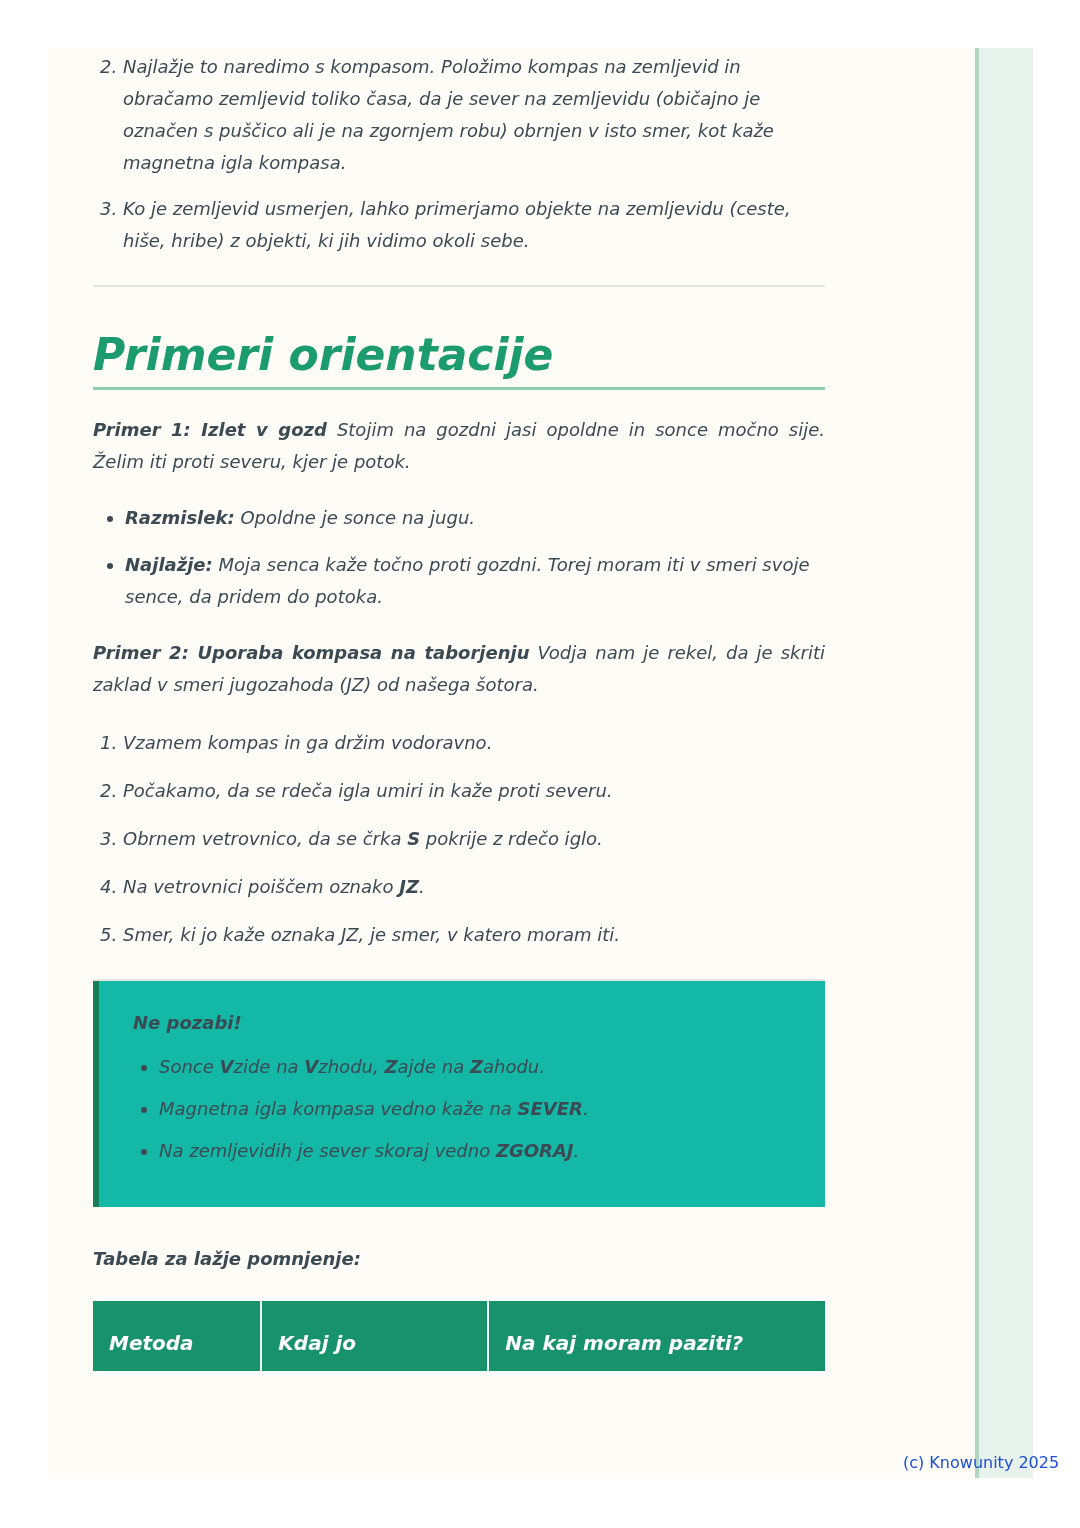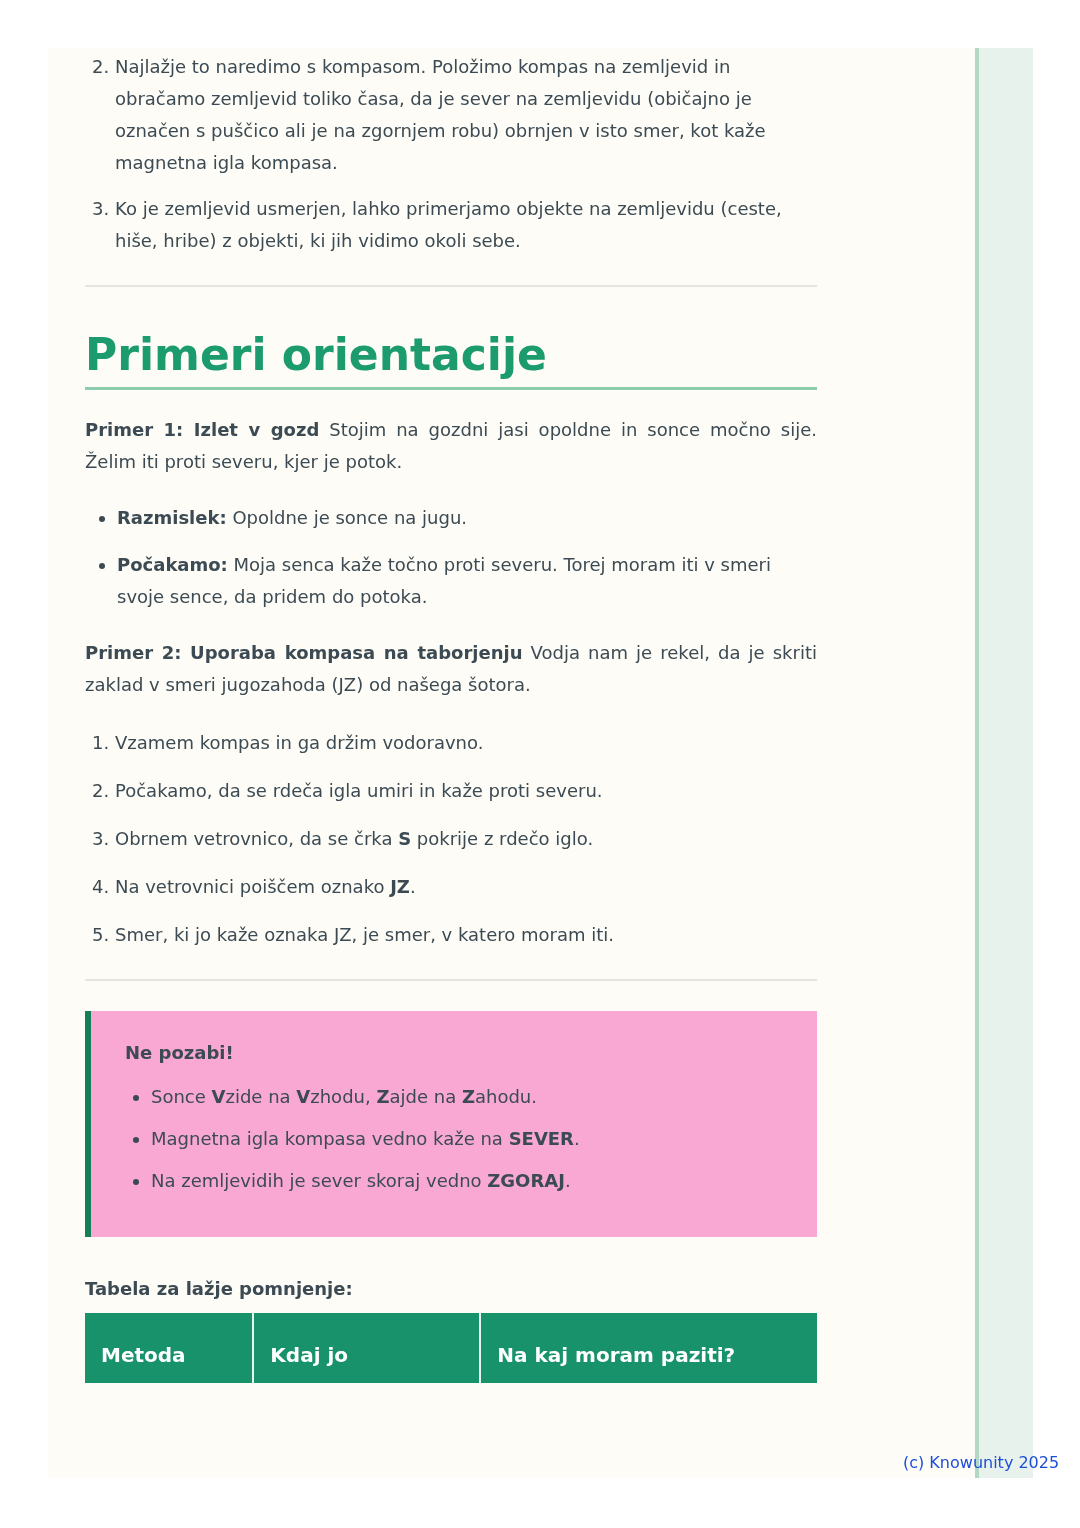--- a/index.html
+++ b/index.html
@@ -18,25 +18,26 @@
   }
   .side-strip {
     position: absolute;
     left: 927px; top: 0;
     width: 58px; height: 1430px;
     background: #e8f2ec;
     border-left: 4px solid #b2d8c4;
   }
   .content {
     position: absolute;
-    left: 37px; top: 0;
+    left: 45px; top: 0;
     width: 732px;
     color: #3c4a53;
     font-size: 18px;
     line-height: 32px;
+    font-style: italic;
   }
   b { font-weight: 700; }
 
   ol.intro-list {
     margin: 3px 0 0 0;
     padding-left: 30px;
   }
   ol.intro-list > li { margin-bottom: 14px; }
 
   hr.section-divider {
@@ -67,39 +68,38 @@
   }
   ul.example-bullets > li { margin-bottom: 15px; }
 
   ol.steps-list {
     margin: 26px 0 0 0;
     padding-left: 30px;
   }
   ol.steps-list > li { margin-bottom: 13px; margin-top: 16px; }
 
   .callout {
-    margin-top: 30px;
-    background: #f9a8d4;
+    background: #14b8a6;
     border-left: 6px solid #157f57;
     padding: 26px 30px 30px 34px;
   }
   .callout-title { font-weight: 700; margin: 0; }
   ul.callout-list {
     margin: 12px 0 0 0;
     padding-left: 26px;
   }
   ul.callout-list > li { margin-bottom: 10px; }
 
   p.table-intro {
     margin: 36px 0 0 0;
     font-weight: 700;
   }
 
   table.memory-table {
-    margin-top: 8px;
+    margin-top: 26px;
     width: 100%;
     border-collapse: collapse;
   }
   table.memory-table th {
     background: #17926b;
     color: #ffffff;
     font-size: 20px;
     font-weight: 700;
     text-align: left;
     vertical-align: bottom;
@@ -134,21 +134,21 @@
     </ol>
 
     <hr class="section-divider">
 
     <h2 class="green-heading">Primeri orientacije</h2>
 
     <p class="example-paragraph"><b>Primer 1: Izlet v gozd</b><span> Stojim na gozdni jasi opoldne in sonce močno sije. Želim iti proti severu, kjer je potok.</span></p>
 
     <ul class="example-bullets">
       <li><b>Razmislek:</b><span> Opoldne je sonce na jugu.</span></li>
-      <li><b>Počakamo:</b><span> Moja senca kaže točno proti severu. Torej moram iti v smeri svoje sence, da pridem do potoka.</span></li>
+      <li><b>Najlažje:</b><span> Moja senca kaže točno proti gozdni. Torej moram iti v smeri svoje sence, da pridem do potoka.</span></li>
     </ul>
 
     <p class="example-paragraph"><b>Primer 2: Uporaba kompasa na taborjenju</b><span> Vodja nam je rekel, da je skriti zaklad v smeri jugozahoda (JZ) od našega šotora.</span></p>
 
     <ol class="steps-list">
       <li><span>Vzamem kompas in ga držim vodoravno.</span></li>
       <li><span>Počakamo, da se rdeča igla umiri in kaže proti severu.</span></li>
       <li><span>Obrnem vetrovnico, da se črka </span><b>S</b><span> pokrije z rdečo iglo.</span></li>
       <li><span>Na vetrovnici poiščem oznako </span><b>JZ</b><span>.</span></li>
       <li><span>Smer, ki jo kaže oznaka JZ, je smer, v katero moram iti.</span></li>

